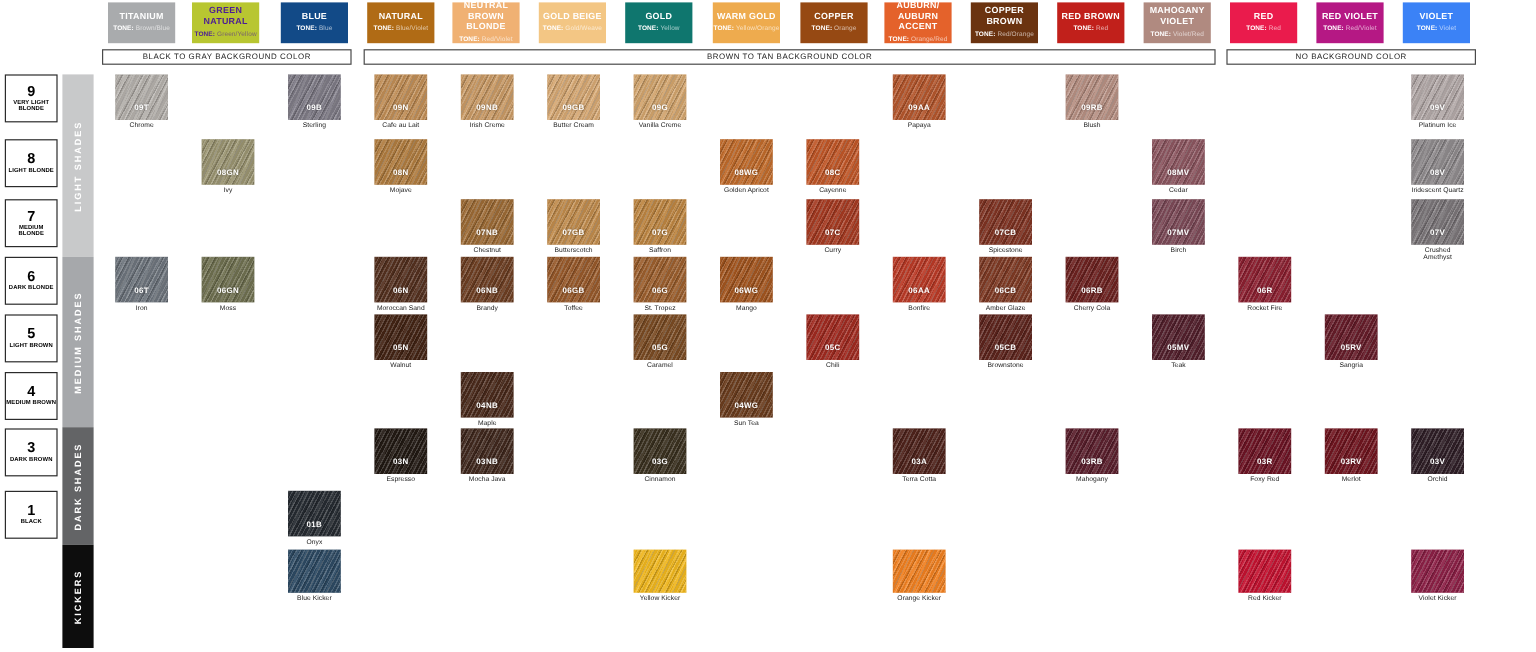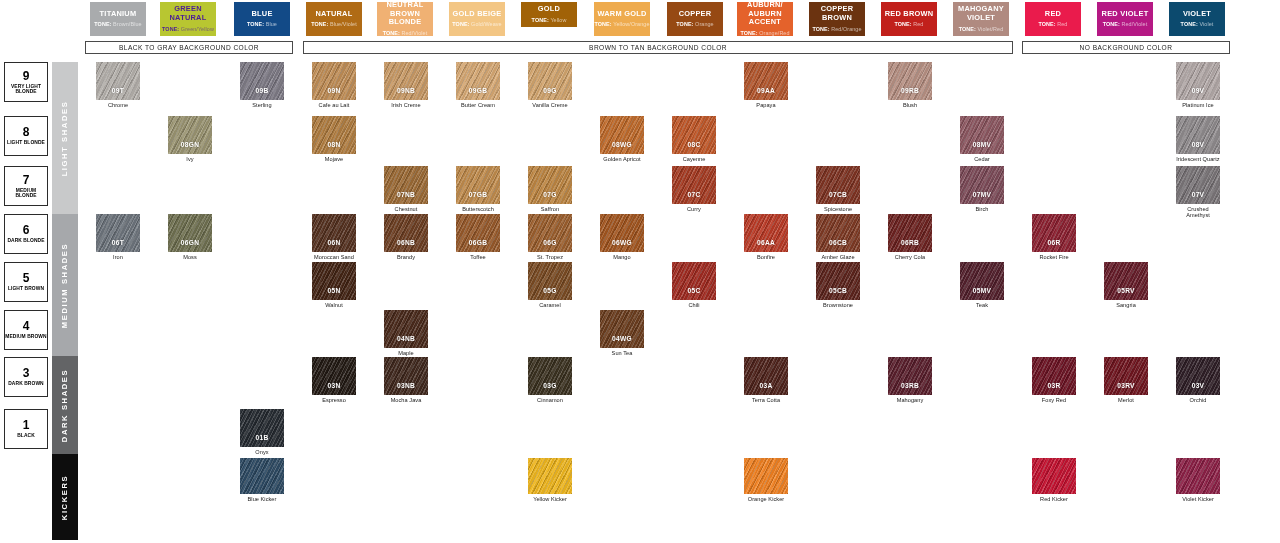--- a/index.html
+++ b/index.html
@@ -131,21 +131,21 @@
         <div class="th-tone">TONE: <i>Blue/Violet</i></div>
       </div>
       <div class="tone-head" style="left: 377px; top: 2px; width: 56px; height: 34px; background: rgb(240, 177, 115); color: rgb(255, 255, 255);">
         <div class="th-name">NEUTRAL BROWN BLONDE</div>
         <div class="th-tone">TONE: <i>Red/Violet</i></div>
       </div>
       <div class="tone-head" style="left: 449px; top: 2px; width: 56px; height: 34px; background: rgb(243, 198, 132); color: rgb(255, 255, 255);">
         <div class="th-name">GOLD BEIGE</div>
         <div class="th-tone">TONE: <i>Gold/Weave</i></div>
       </div>
-      <div class="tone-head" style="left: 521px; top: 2px; width: 56px; height: 25px; background: #a16207; color: rgb(255, 255, 255);">
+      <div class="tone-head" style="left: 521px; top: 2px; width: 56px; height: 34px; background: #0f766e; color: rgb(255, 255, 255);">
         <div class="th-name">GOLD</div>
         <div class="th-tone">TONE: <i>Yellow</i></div>
       </div>
       <div class="tone-head" style="left: 594px; top: 2px; width: 56px; height: 34px; background: rgb(238, 171, 78); color: rgb(255, 255, 255);">
         <div class="th-name">WARM GOLD</div>
         <div class="th-tone">TONE: <i>Yellow/Orange</i></div>
       </div>
       <div class="tone-head" style="left: 667px; top: 2px; width: 56px; height: 34px; background: rgb(150, 73, 19); color: rgb(255, 255, 255);">
         <div class="th-name">COPPER</div>
         <div class="th-tone">TONE: <i>Orange</i></div>
@@ -167,21 +167,21 @@
         <div class="th-tone">TONE: <i>Violet/Red</i></div>
       </div>
       <div class="tone-head" style="left: 1025px; top: 2px; width: 56px; height: 34px; background: rgb(234, 27, 76); color: rgb(255, 255, 255);">
         <div class="th-name">RED</div>
         <div class="th-tone">TONE: <i>Red</i></div>
       </div>
       <div class="tone-head" style="left: 1097px; top: 2px; width: 56px; height: 34px; background: rgb(181, 24, 132); color: rgb(255, 255, 255);">
         <div class="th-name">RED VIOLET</div>
         <div class="th-tone">TONE: <i>Red/Violet</i></div>
       </div>
-      <div class="tone-head" style="left: 1169px; top: 2px; width: 56px; height: 34px; background: #0c4a6e; color: rgb(255, 255, 255);">
+      <div class="tone-head" style="left: 1169px; top: 2px; width: 56px; height: 34px; background: #3b82f6; color: rgb(255, 255, 255);">
         <div class="th-name">VIOLET</div>
         <div class="th-tone">TONE: <i>Violet</i></div>
       </div>
     </div>
   <div id="bg-banners">
       <div class="bgbanner" style="left: 85px; top: 41px; width: 208px; height: 13px;">BLACK TO GRAY BACKGROUND COLOR</div>
       <div class="bgbanner" style="left: 303px; top: 41px; width: 710px; height: 13px;">BROWN TO TAN BACKGROUND COLOR</div>
       <div class="bgbanner" style="left: 1022px; top: 41px; width: 208px; height: 13px;">NO BACKGROUND COLOR</div>
     </div>
   <div id="shade-bars">

